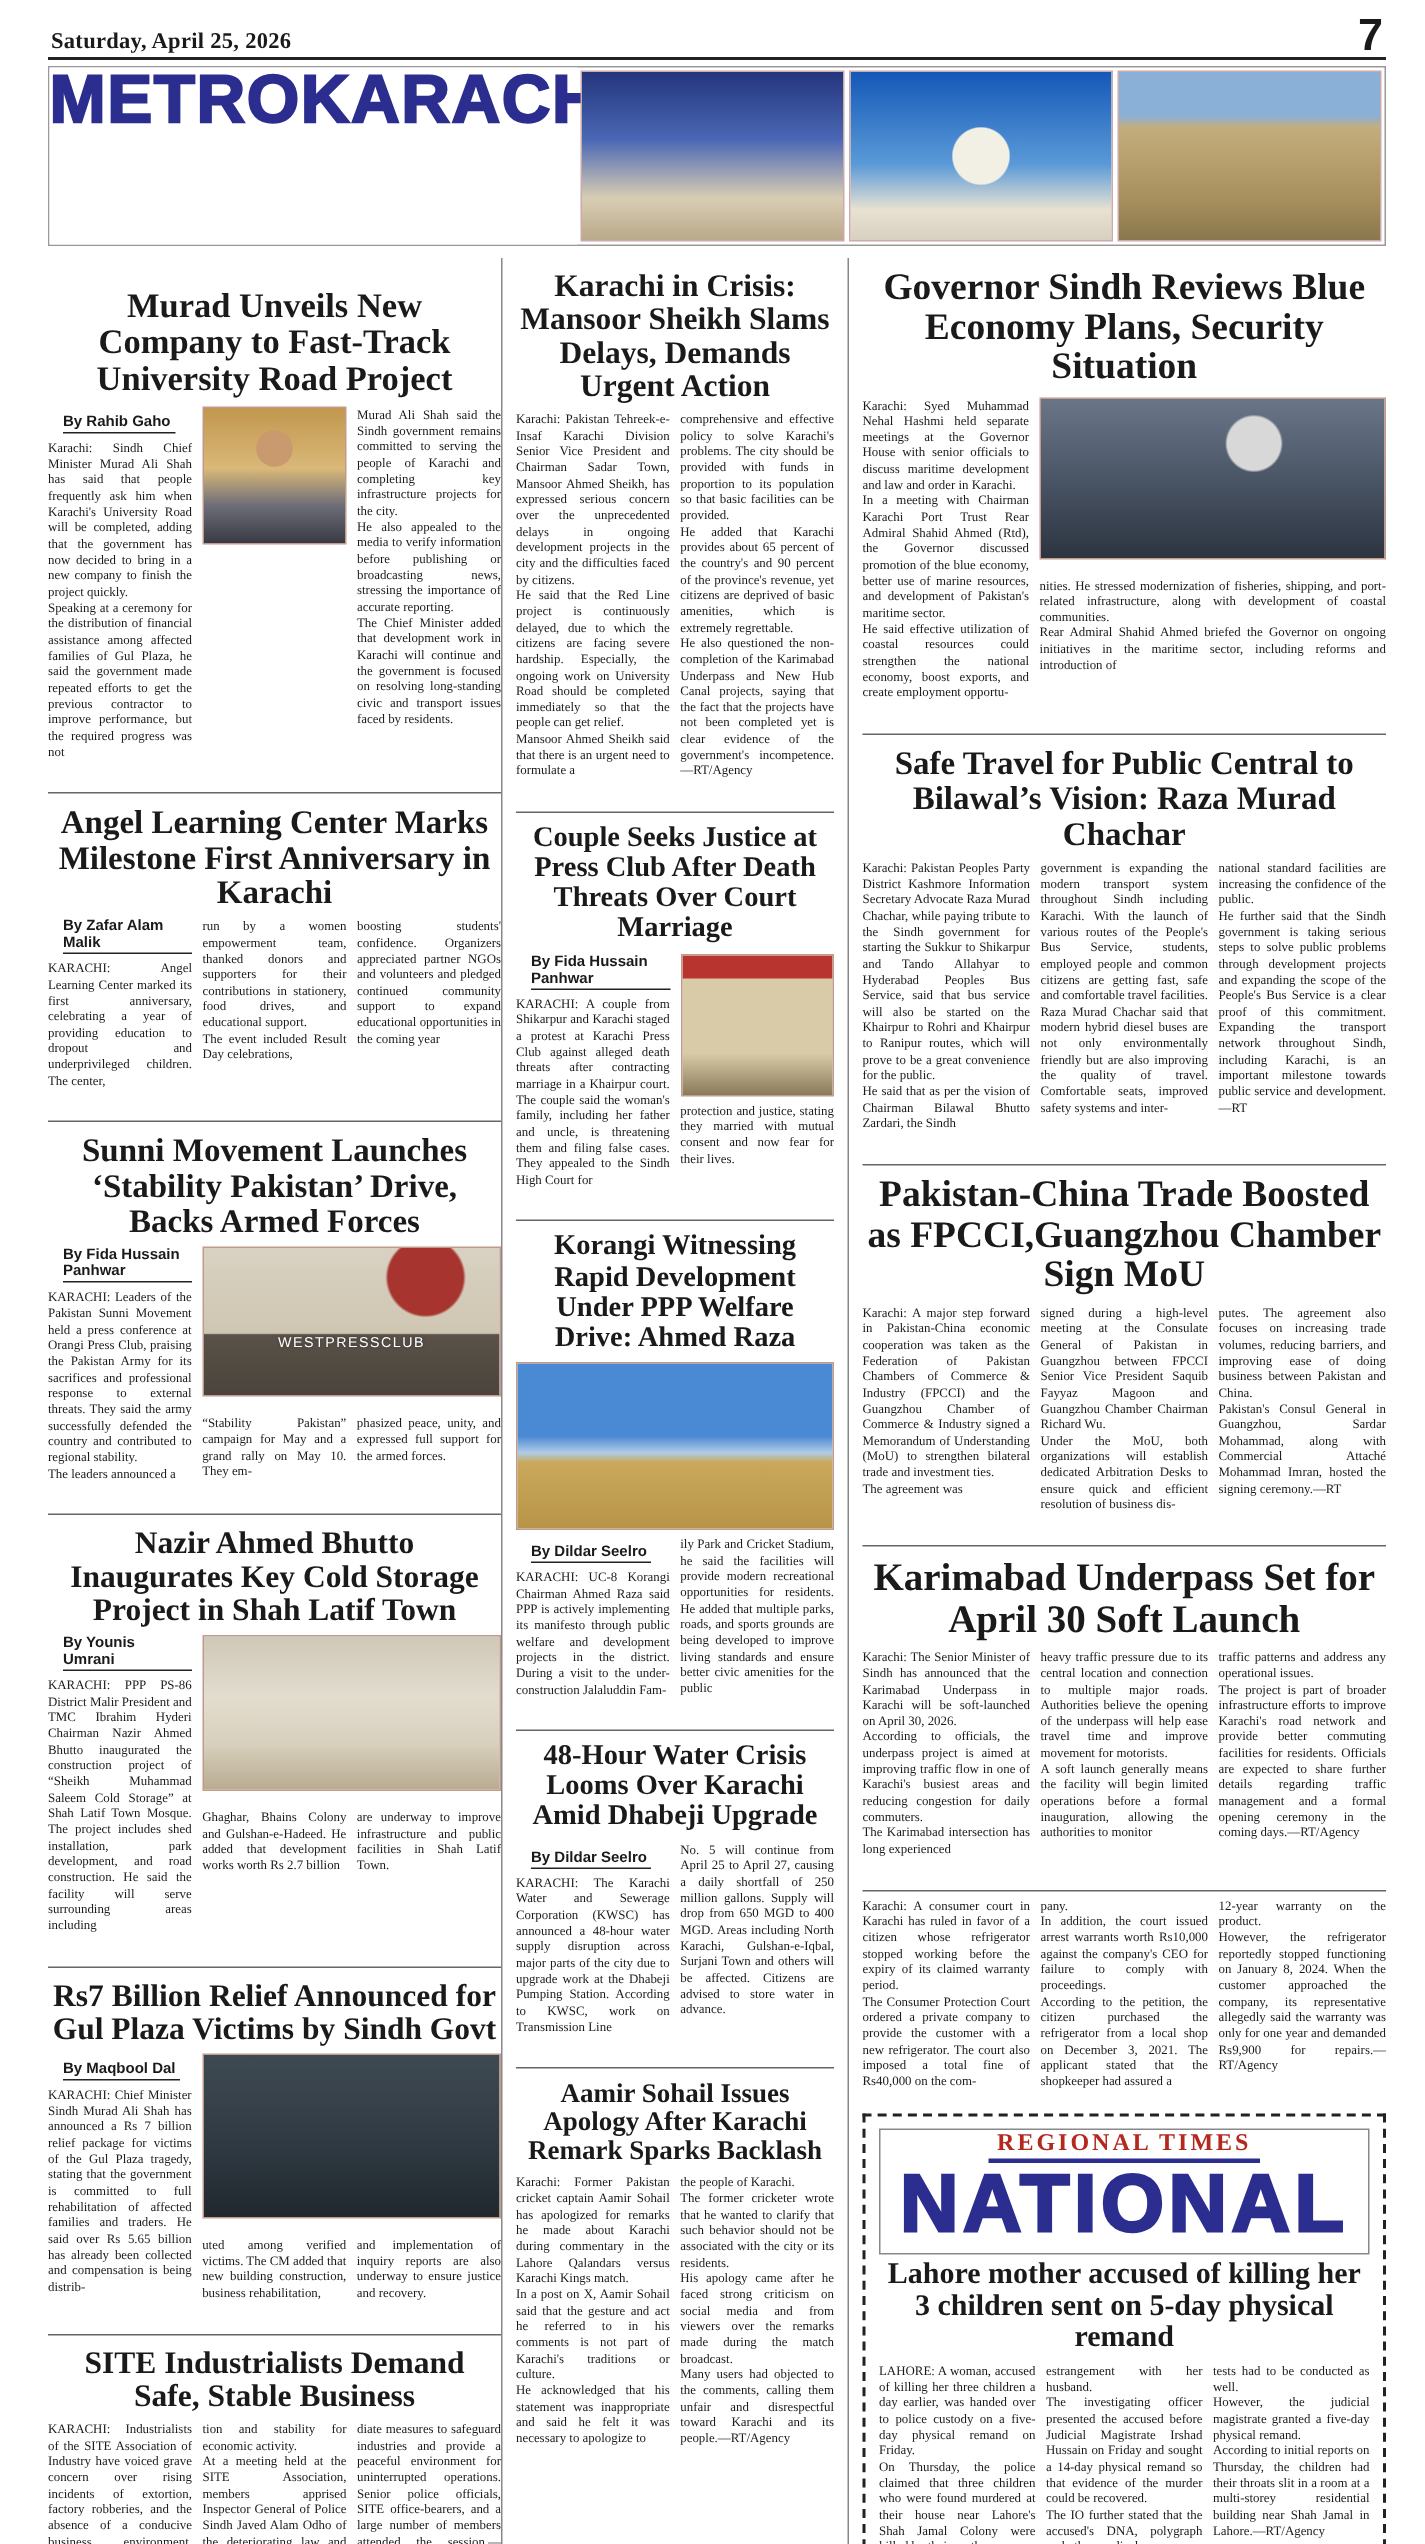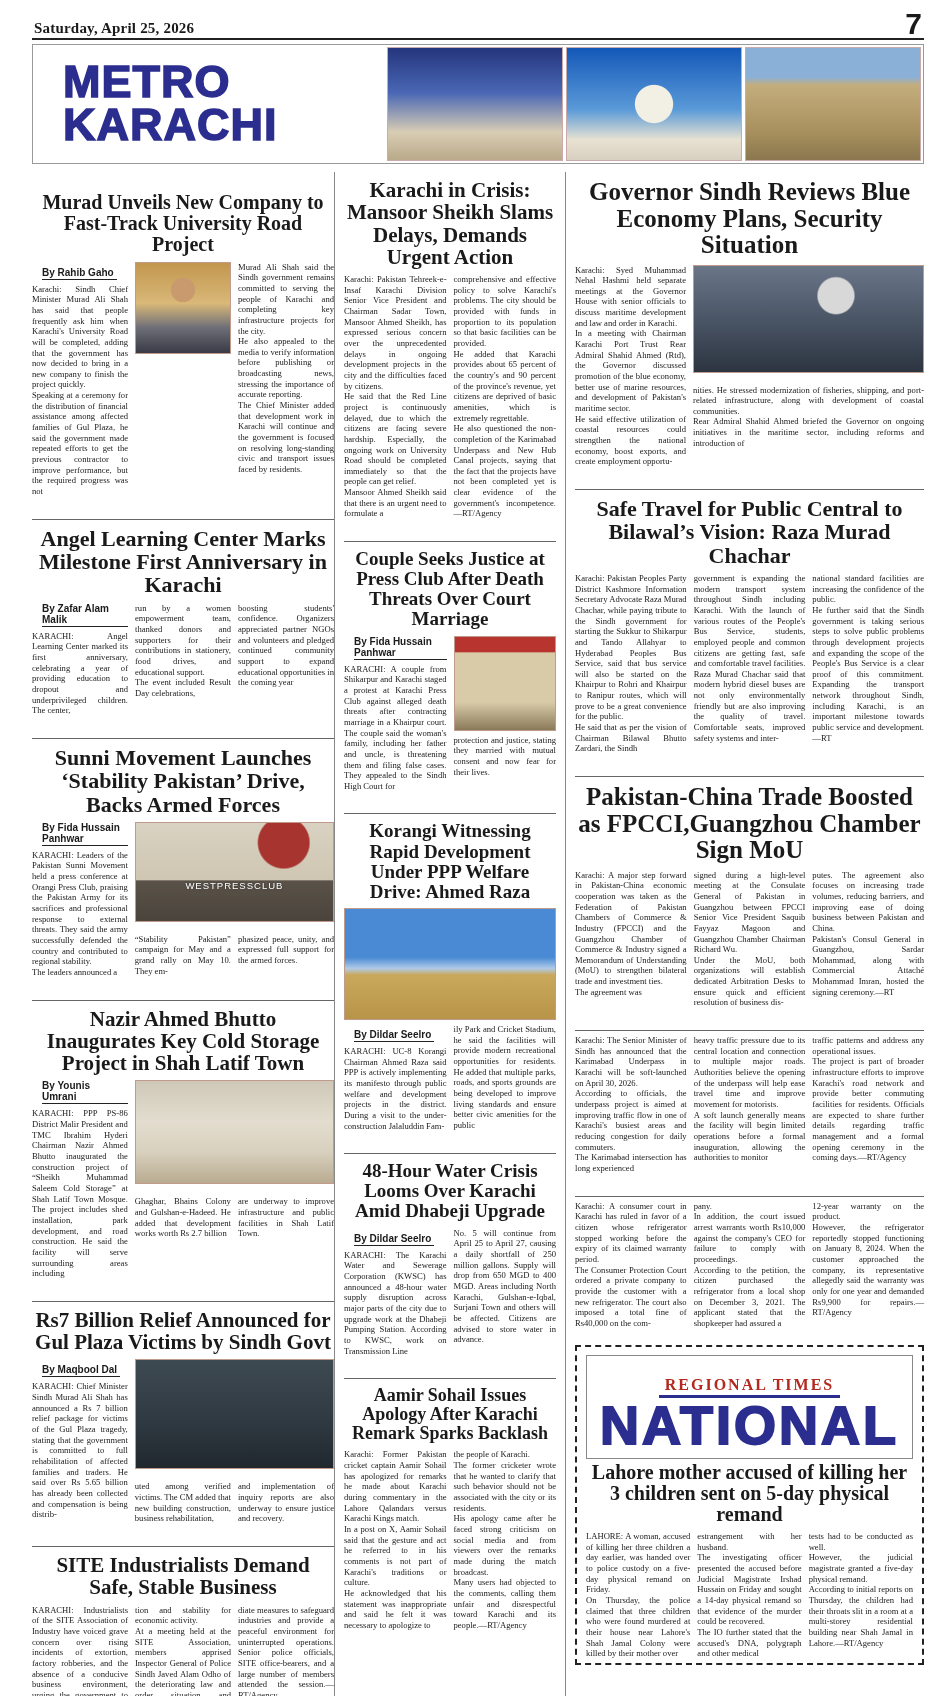--- a/index.html
+++ b/index.html
@@ -6,40 +6,40 @@
   body{width:950px;font-family:"Liberation Serif",serif;color:#1a1a1a;}
   .page{width:950px;min-height:1696px;box-sizing:border-box;padding:8px 26px 18px 32px;}
 
   
   .topbar{display:flex;justify-content:space-between;align-items:flex-end;border-bottom:2px solid #222;padding:2px 2px 1px 2px;}
   .date{font-weight:bold;font-size:15px;letter-spacing:0.2px;}
   .pagenum{font-family:"Liberation Sans",sans-serif;font-weight:bold;font-size:30px;line-height:0.9;}
 
   
   .masthead{display:flex;border:1px solid #999;margin-top:4px;height:118px;}
-  .mast-left{width:352px;display:flex;flex-direction:column;justify-content:center;padding-left:30px;box-sizing:border-box;background:#fff;}
+  .mast-left{width:352px;display:flex;flex-direction:row;justify-content:center;padding-left:30px;box-sizing:border-box;background:#fff;}
   .mast-title{font-family:"Liberation Sans",sans-serif;font-weight:bold;color:#2b2e8f;font-size:45px;line-height:0.95;letter-spacing:1px;-webkit-text-stroke:1.5px #2b2e8f;}
   .mast-photos{flex:1;display:flex;gap:3px;padding:2px;}
   .mast-photo{flex:1;border:1px solid #caa;}
   .ph-cathedral{background:linear-gradient(to bottom,#24357c 0%,#4a67b5 40%,#d8cdb4 75%,#baa98a 100%);}
   .ph-mazar{background:radial-gradient(circle at 50% 50%,#f2efe4 0 18%,rgba(0,0,0,0) 19%),linear-gradient(to bottom,#1458b8 0%,#5a9ad8 55%,#e8e2d2 82%,#d8cfc0 100%);}
   .ph-station{background:linear-gradient(to bottom,#8ab0d8 0 26%,#c4ad7c 33%,#a8905e 75%,#8a774e 100%);}
 
   
   .content{display:flex;margin-top:8px;}
   .group-left{width:302px;}
   .group-mid{width:212px;padding:0 9px;margin:0 0;border-left:1px solid #888;border-right:1px solid #888;}
   .group-right{flex:1;padding-left:9px;}
 
   .article{padding:4px 0 8px 0;}
   .article + .article{border-top:1px solid #666;margin-top:14px;}
 
   .headline{font-weight:bold;text-align:center;line-height:1.06;margin:3px 2px 6px 2px;}
   .h18{font-size:18px;} .h19{font-size:19px;} .h20{font-size:20px;} .h21{font-size:21px;}
-  .h22{font-size:22px;} .h23{font-size:20px;margin-top:16px;} .h24{font-size:24px;} .h25{font-size:25px;} .h26{font-size:26px;}
+  .h22{font-size:22px;} .h23{font-size:23px;margin-top:16px;} .h24{font-size:24px;} .h25{font-size:25px;} .h26{font-size:26px;}
 
   .byline{display:inline-block;font-family:"Liberation Sans",sans-serif;font-weight:bold;font-size:10px;border-bottom:1.5px solid #222;margin:0 0 4px 10px;padding:0 3px 1px 0;}
 
   .cols{display:flex;gap:7px;}
   .row{display:flex;gap:7px;}
   .tcol{flex:1;min-width:0;}
   .rcol2{flex:2.08;min-width:0;display:flex;flex-direction:column;gap:8px;}
   .txt{font-size:8.6px;line-height:1.24;text-align:justify;white-space:pre-line;}
 
   .photo{width:100%;box-sizing:border-box;border:1px solid #c09a8a;position:relative;margin-bottom:4px;}
@@ -47,21 +47,21 @@
   .ph-press{height:100px;background:radial-gradient(circle at 75% 20%,#a83430 0 15%,rgba(0,0,0,0) 16%),linear-gradient(to bottom,#d9d2c2 0%,#cfc6b2 58%,#5a5248 59%,#4a443c 100%);}
   .ph-ribbon{height:104px;background:linear-gradient(to bottom,#cfc8b8 0%,#e3ddcf 40%,#d8d0bd 70%,#b8ab90 100%);}
   .ph-cheque{height:110px;background:linear-gradient(to bottom,#3e4a52 0%,#2e3840 60%,#20282e 100%);}
   .ph-couple{height:95px;background:linear-gradient(to bottom,#b8352f 0 16%,#d9cba8 17% 70%,#8a7a5a 100%);}
   .ph-field{height:112px;background:linear-gradient(to bottom,#4a8ad4 0 44%,#b0cbe8 54%,#c9a85c 60%,#b89448 100%);}
   .ph-governor{height:108px;background:radial-gradient(circle at 62% 28%,#d8d8d8 0 11%,rgba(0,0,0,0) 12%),linear-gradient(to bottom,#6a7688 0%,#4a5566 50%,#2c3440 100%);}
   .photo-overlay-text{position:absolute;bottom:30%;left:50%;transform:translateX(-50%);color:#fff;font-family:"Liberation Sans",sans-serif;font-weight:normal;font-size:9.5px;letter-spacing:1px;text-shadow:0 0 2px #333;white-space:nowrap;}
 
   
   .national{border:2.5px dashed #222;margin-top:8px;padding:8px 9px 4px 9px;}
-  .nat-logo-box{border:1px solid #888;padding:20px 8px 6px 8px;text-align:center;}
+  .nat-logo-box{border:1px solid #888;padding:0 8px 6px 8px;text-align:center;}
   .rt-logo{display:inline-block;color:#b5281e;font-weight:bold;font-size:16px;letter-spacing:2px;border-bottom:3px solid #2b2e8f;padding:0 6px 1px 6px;}
   .nat-banner{font-family:"Liberation Sans",sans-serif;font-weight:bold;color:#2b2e8f;font-size:54px;line-height:1.0;letter-spacing:3px;-webkit-text-stroke:2px #2b2e8f;}
 </style>
 </head>
 <body>
 
 <div class="page">
 
   <div class="topbar">
     <span class="date">Saturday, April 25, 2026</span>
@@ -339,20 +339,21 @@
 Under the MoU, both organizations will establish dedicated Arbitration Desks to ensure quick and efficient resolution of business dis-</div>
             </div>
           <div class="tcol">
               <div class="txt">putes. The agreement also focuses on increasing trade volumes, reducing barriers, and improving ease of doing business between Pakistan and China.
 Pakistan's Consul General in Guangzhou, Sardar Mohammad, along with Commercial Attaché Mohammad Imran, hosted the signing ceremony.—RT</div>
             </div>
         </div>
       </section>
 
       <section class="article">
+        <h2 class="headline h26">Karimabad Underpass Set for April 30 Soft Launch</h2>
         <div class="cols">
           <div class="tcol">
               <div class="txt">Karachi: The Senior Minister of Sindh has announced that the Karimabad Underpass in Karachi will be soft-launched on April 30, 2026.
 According to officials, the underpass project is aimed at improving traffic flow in one of Karachi's busiest areas and reducing congestion for daily commuters.
 The Karimabad intersection has long experienced</div>
             </div>
           <div class="tcol">
               <div class="txt">heavy traffic pressure due to its central location and connection to multiple major roads. Authorities believe the opening of the underpass will help ease travel time and improve movement for motorists.
 A soft launch generally means the facility will begin limited operations before a formal inauguration, allowing the authorities to monitor</div>
             </div>

